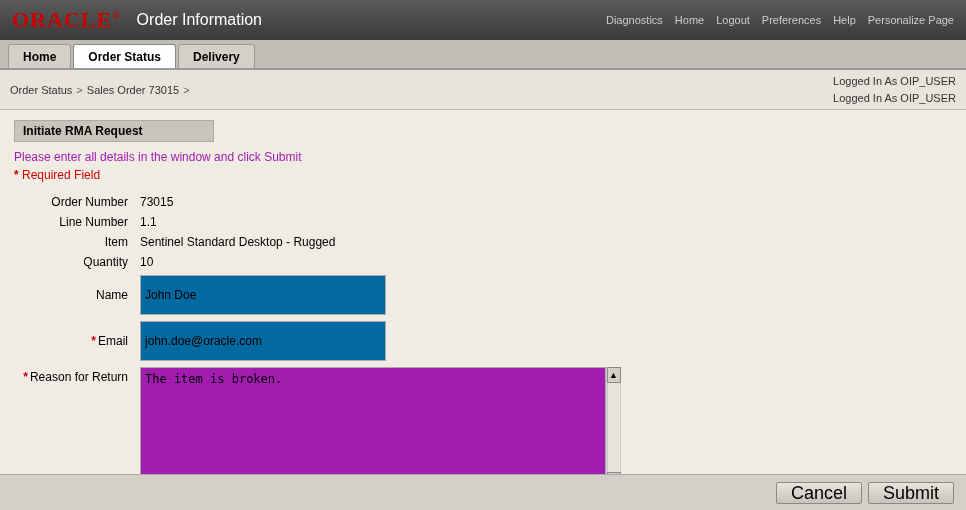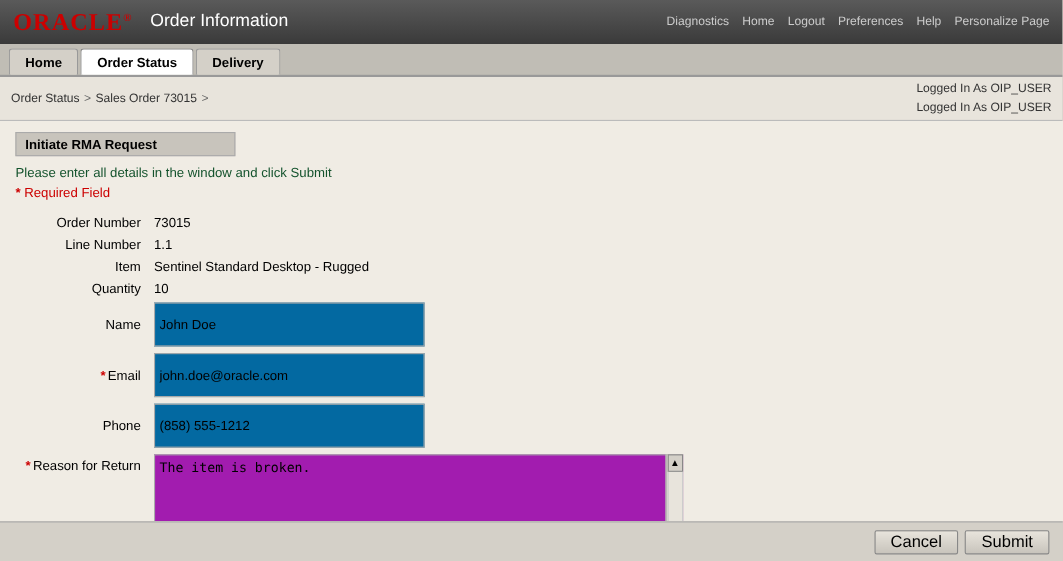--- a/index.html
+++ b/index.html
@@ -122,21 +122,21 @@
       font-weight: bold;
       font-size: 12px;
       margin-bottom: 8px;
       display: inline-block;
       min-width: 200px;
     }
 
     .form-description {
       font-size: 12px;
       margin-bottom: 4px;
-      color: #14532d;
+      color: #a21caf;
     }
 
     .required-field-note {
       font-size: 12px;
       color: #cc0000;
       margin-bottom: 10px;
     }
     .required-star { color: #cc0000; font-weight: bold; }
 
     .form-table {
@@ -221,21 +221,21 @@
       padding: 6px 12px;
       display: flex;
       justify-content: flex-end;
       gap: 6px;
       height: 36px;
       align-items: center;
     }
     .btn {
       height: 22px;
       padding: 0 14px;
-      font-size: 15px;
+      font-size: 18px;
       border: 1px solid #888;
       background: linear-gradient(180deg, #e8e4dc 0%, #c8c4bc 100%);
       cursor: pointer;
       border-radius: 2px;
       text-align: center;
     }
 
     .label-with-star {
       display: flex;
       align-items: center;
@@ -317,26 +317,20 @@
         <div class="label-with-star">
           <span class="required-star">*</span>
           <span>Email</span>
         </div>
       </td>
       <td class="value-cell">
         <input type="text" value="john.doe@oracle.com" style="">
       </td>
     </tr>
     <tr>
-      <td class="label-cell">Phone</td>
-      <td class="value-cell">
-        <input type="text" value="(858) 555-1212" style="">
-      </td>
-    </tr>
-    <tr>
       <td class="label-cell" style="vertical-align:top; padding-top:6px;">
         <div class="label-with-star">
           <span class="required-star">*</span>
           <span>Reason for Return</span>
         </div>
       </td>
       <td class="value-cell">
         <div class="textarea-wrapper">
           <textarea style="width: 481px; height: 118px; border: 1px solid rgb(170, 170, 170); padding: 4px; font-size: 12px; resize: none;">The item is broken.</textarea>
           <div class="textarea-scrollbar">

